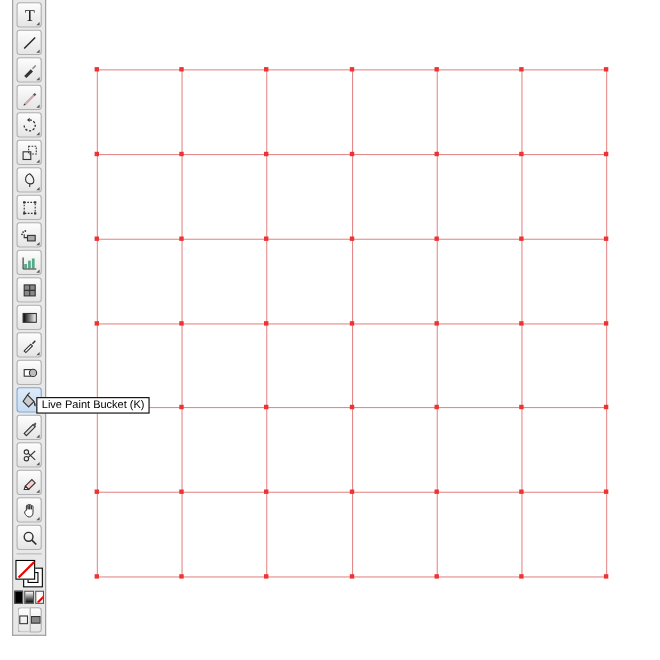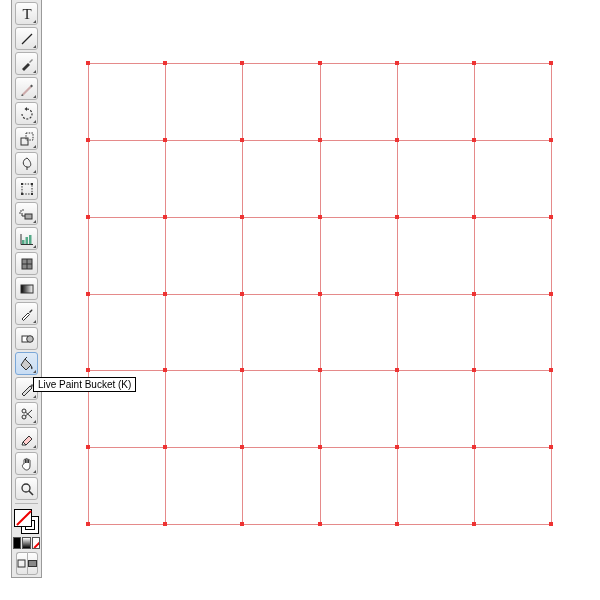--- a/index.html
+++ b/index.html
@@ -206,21 +206,21 @@
       </div>
     <div class="half">
         <svg width="9" height="9" viewBox="0 0 9 9">
           <rect x="0.5" y="1.5" width="8" height="6" fill="#888" stroke="#333"></rect>
         </svg>
       </div>
   </div>
 
 </div>
 
-<div class="tooltip" style="left:33px;top:377px">
+<div class="tooltip" style="left:33px;top:361px">
   <span>Live Paint Bucket (K)</span>
 </div>
 
 <div class="canvas">
     <div class="grid-line-h" style="top: 0px;"></div>
     <div class="grid-line-h" style="top: 77px;"></div>
     <div class="grid-line-h" style="top: 154px;"></div>
     <div class="grid-line-h" style="top: 231px;"></div>
     <div class="grid-line-h" style="top: 307px;"></div>
     <div class="grid-line-h" style="top: 384px;"></div>

